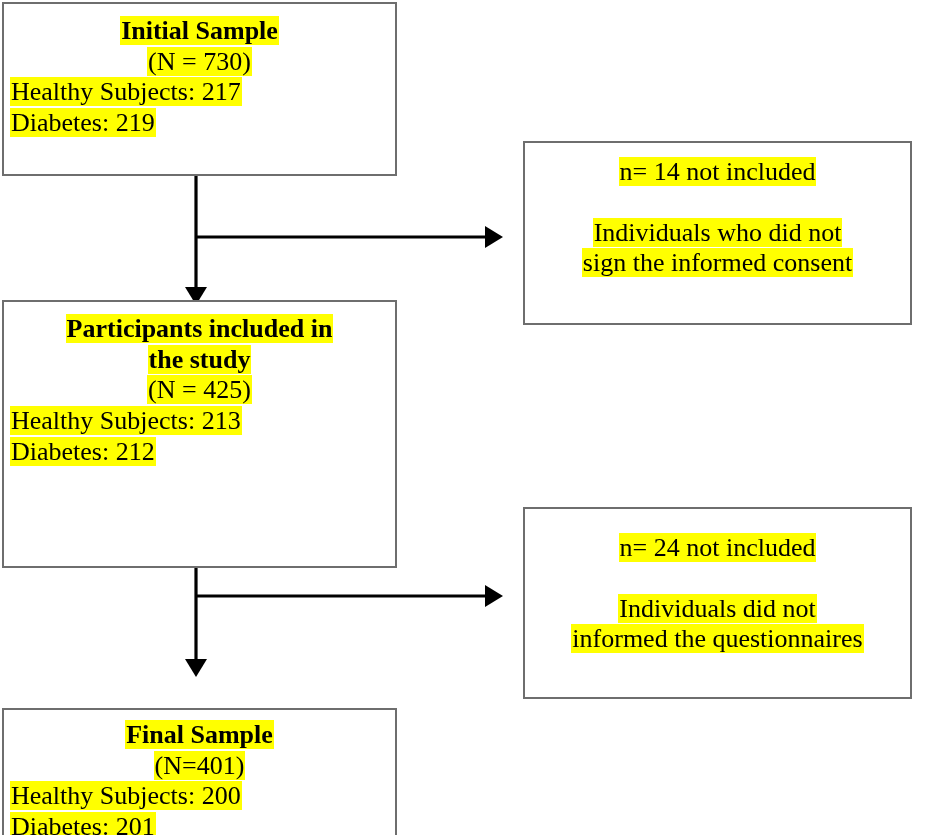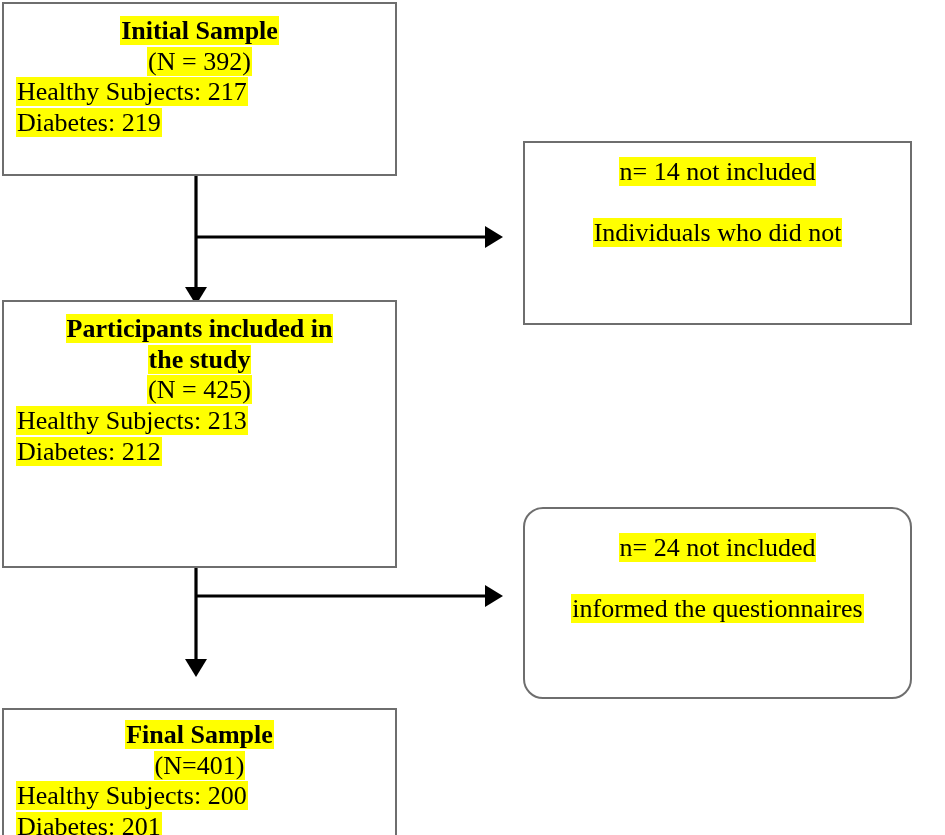--- a/index.html
+++ b/index.html
@@ -42,30 +42,30 @@
   }
   .line .hl {
     background: #ffff00;
     box-decoration-break: clone;
     -webkit-box-decoration-break: clone;
     padding: 0 1px;
     text-align: center;
   }
   .line-bold .hl { font-weight: bold; }
   .al-center { text-align: center; }
-  .al-left { text-align: left; padding-left: 12px; }
+  .al-left { text-align: left; padding-left: 6px; }
   .spacer-line { display: block; height: 30px; }
 
   
   #box-initial-sample   { left: 2px;   top: 2px;   width: 395px; height: 174px; }
   #box-participants     { left: 2px;   top: 300px; width: 395px; height: 268px; }
   #box-final-sample     { left: 2px;   top: 672px; width: 395px; height: 161px; margin-top: 36px; }
   
   #box-excluded-consent { left: 523px; top: 141px; width: 389px; height: 184px; }
-  #box-excluded-quest   { left: 523px; top: 507px; width: 389px; height: 192px; border-radius: 20px; }
+  #box-excluded-quest   { left: 523px; top: 507px; width: 389px; height: 192px; }
 
   #box-initial-sample   .box-inner { top: 12px; }
   #box-participants     .box-inner { top: 12px; }
   #box-final-sample     .box-inner { top: 10px; }
   #box-excluded-consent .box-inner { top: 14px; }
   #box-excluded-quest   .box-inner { top: 24px; }
 
   .connector-svg {
     position: absolute;
     left: 0;
@@ -103,48 +103,50 @@
     </g>
     <g>
       <path class="conn-path" d="M 196 596 L 486 596"></path>
       <polygon class="conn-head" points="485,585 485,607 503,596"></polygon>
     </g>
   </svg>
 
   <div class="node-box" id="box-initial-sample">
     <div class="box-inner">
       <span class="line line-bold al-center"><span class="hl">Initial Sample</span></span>
-      <span class="line al-center"><span class="hl">(N = 392)</span></span>
+      <span class="line al-center"><span class="hl">(N = 730)</span></span>
       <span class="line al-left"><span class="hl">Healthy Subjects: 217</span></span>
       <span class="line al-left"><span class="hl">Diabetes: 219</span></span>
     </div>
   </div>
 
   <div class="node-box" id="box-participants">
     <div class="box-inner">
       <span class="line line-bold al-center"><span class="hl">Participants included in</span></span>
       <span class="line line-bold al-center"><span class="hl">the study</span></span>
       <span class="line al-center"><span class="hl">(N = 425)</span></span>
       <span class="line al-left"><span class="hl">Healthy Subjects: 213</span></span>
       <span class="line al-left"><span class="hl">Diabetes: 212</span></span>
     </div>
   </div>
 
   <div class="node-box" id="box-excluded-consent">
     <div class="box-inner">
       <span class="line al-center"><span class="hl">n= 14 not included</span></span>
       <span class="spacer-line"></span>
       <span class="line al-center"><span class="hl">Individuals who did not</span></span>
+      <span class="line al-center"><span class="hl">sign the informed consent</span></span>
     </div>
   </div>
 
   <div class="node-box" id="box-excluded-quest">
     <div class="box-inner">
       <span class="line al-center"><span class="hl">n= 24 not included</span></span>
       <span class="spacer-line"></span>
+      <span class="line al-center"><span class="hl">Individuals did not</span></span>
       <span class="line al-center"><span class="hl">informed the questionnaires</span></span>
     </div>
   </div>
 
   <div class="node-box" id="box-final-sample">
     <div class="box-inner">
       <span class="line line-bold al-center"><span class="hl">Final Sample</span></span>
       <span class="line al-center"><span class="hl">(N=401)</span></span>
       <span class="line al-left"><span class="hl">Healthy Subjects: 200</span></span>
       <span class="line al-left"><span class="hl">Diabetes: 201</span></span>

